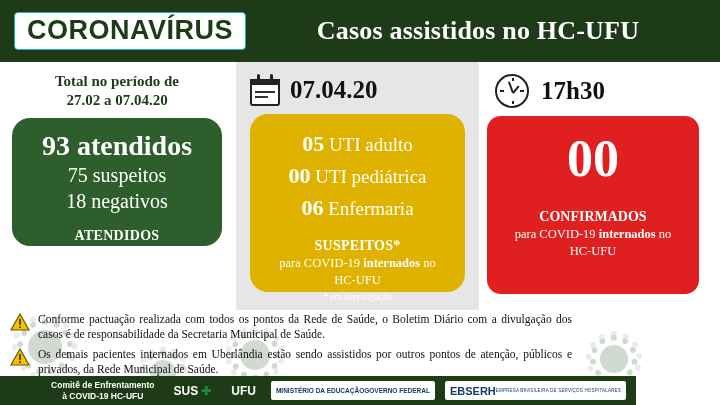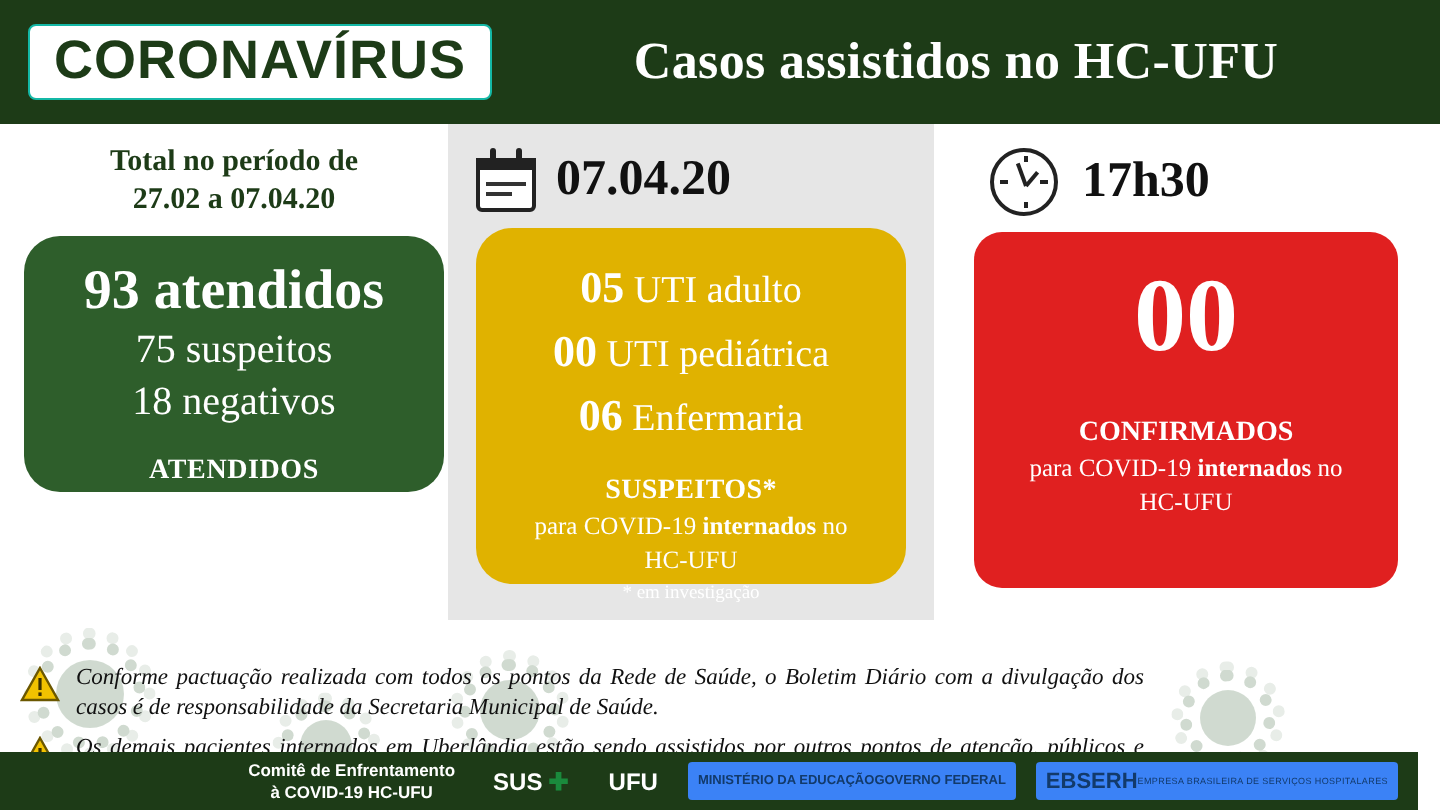--- a/index.html
+++ b/index.html
@@ -109,21 +109,21 @@
     letter-spacing: .3px;
   }
   .green-card .foot-sub {
     font-size: 12.5px;
     line-height: 1.25;
     margin-top: 2px;
   }
 
   
   .grey-panel {
-    position: absolute; left: 224px; top: 0;
+    position: absolute; left: 236px; top: 0;
     width: 243px; height: 248px;
     background: #e6e6e6;
   }
   .date-row {
     display: flex; align-items: center;
     padding: 12px 0 6px 14px;
   }
   .cal-icon { width: 30px; height: 32px; position: relative; }
   .cal-icon .frame {
     position: absolute; left: 0; top: 5px; width: 30px; height: 27px;
@@ -197,49 +197,48 @@
     padding: 16px 6px 12px 6px;
     height: 178px;
   }
   .red-card .big { font-size: 52px; font-weight: bold; line-height: 1.05; }
   .rc-foot-label { margin-top: 22px; font-weight: bold; font-size: 14px; }
   .rc-foot-sub { font-size: 12.5px; line-height: 1.25; margin-top: 2px; }
   .rc-foot-sub b { font-weight: bold; }
 
   
   .notes {
-    position: absolute; left: 0; top: 328px; width: 586px; height: 58px;
+    position: absolute; left: 0; top: 308px; width: 586px; height: 58px;
     padding: 4px 14px 0 10px;
-    font-style: italic;
   }
   .note {
     display: flex; align-items: flex-start; gap: 8px; margin-bottom: 6px;
   }
   .warn-icon { width: 20px; height: 18px; flex: 0 0 20px; position: relative; margin-top: 1px; }
   .warn-icon svg { display: block; }
   .note-text {
     font-family: "Liberation Serif", serif;
     font-size: 11.5px; color: #111; line-height: 1.28;
     text-align: justify;
   }
 
   
   .footer {
-    position: absolute; left: 0; top: 376px; width: 709px; height: 29px;
+    position: absolute; left: 0; top: 376px; width: 636px; height: 29px;
     background: #1d3b17;
     display: flex; align-items: center; justify-content: flex-end;
     gap: 10px; padding-right: 10px;
   }
   .footer-committee {
     color: #ffffff; font-family: "Liberation Sans", sans-serif;
     font-weight: bold; font-size: 8.5px; line-height: 1.25; text-align: center;
     margin-right: 4px;
   }
   .f-logo {
-    background: #3b82f6; border-radius: 2px;
+    background: #ffffff; border-radius: 2px;
     display: flex; align-items: center; justify-content: center;
     height: 19px; padding: 0 5px;
     font-family: "Liberation Sans", sans-serif;
     font-weight: bold; font-size: 9px; color: #123a6b;
     white-space: nowrap;
   }
   .f-logo .plus { color: #1a8a3c; margin-left: 3px; font-size: 12px; }
   .f-logo.dark { background: transparent; color: #ffffff; font-size: 12px; }
   .f-logo.ebserh { color: #123a6b; font-size: 11px; }
   .f-logo.ebserh small { display: block; font-size: 4.5px; font-weight: normal; letter-spacing: .2px; }

